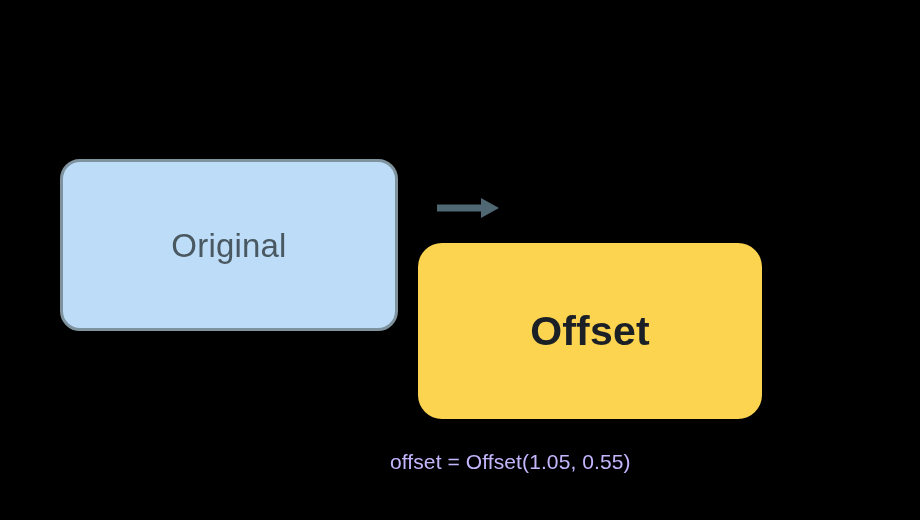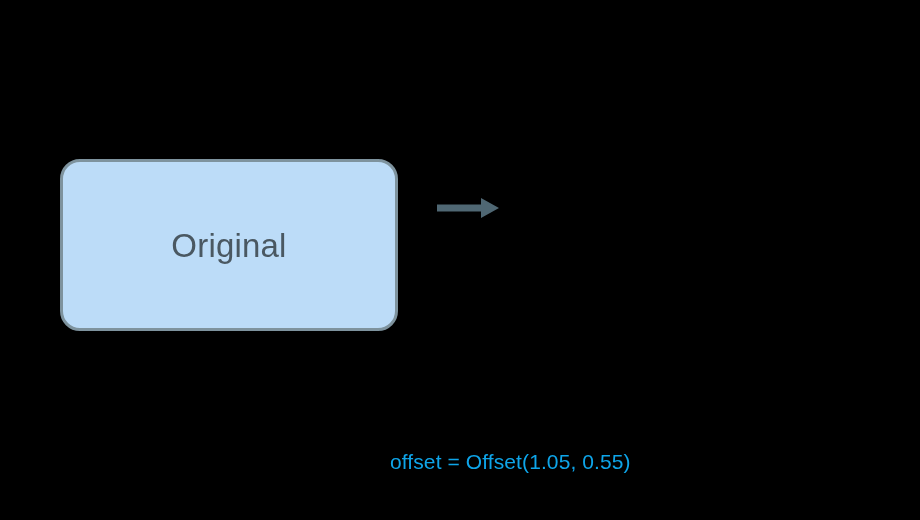--- a/index.html
+++ b/index.html
@@ -91,36 +91,39 @@
   }
 
   
   .caption {
     position: absolute;
     left: 390px;
     top: 450px;
     font-size: 21px;
     font-weight: 400;
     letter-spacing: 0.1px;
-    color: #0ea5e9;
+    color: #c4b5fd;
     white-space: nowrap;
   }
 </style>
 </head>
 <body>
 
 <div id="stage">
 
 
   <div class="box-original">
     <span class="box-original-label">Original</span>
   </div>
 
   <div class="arrow">
     <svg width="66" height="32" viewBox="0 0 66 32" xmlns="http://www.w3.org/2000/svg">
       <path d="M2 12.6 H46 V6 L64 16 L46 26 V19.4 H2 Z" fill="#4f6773"></path>
     </svg>
   </div>
 
+  <div class="box-offset">
+    <span class="box-offset-label">Offset</span>
+  </div>
 
   <div class="caption">offset = Offset(1.05, 0.55)</div>
 
 </div>
 
 </body></html>

